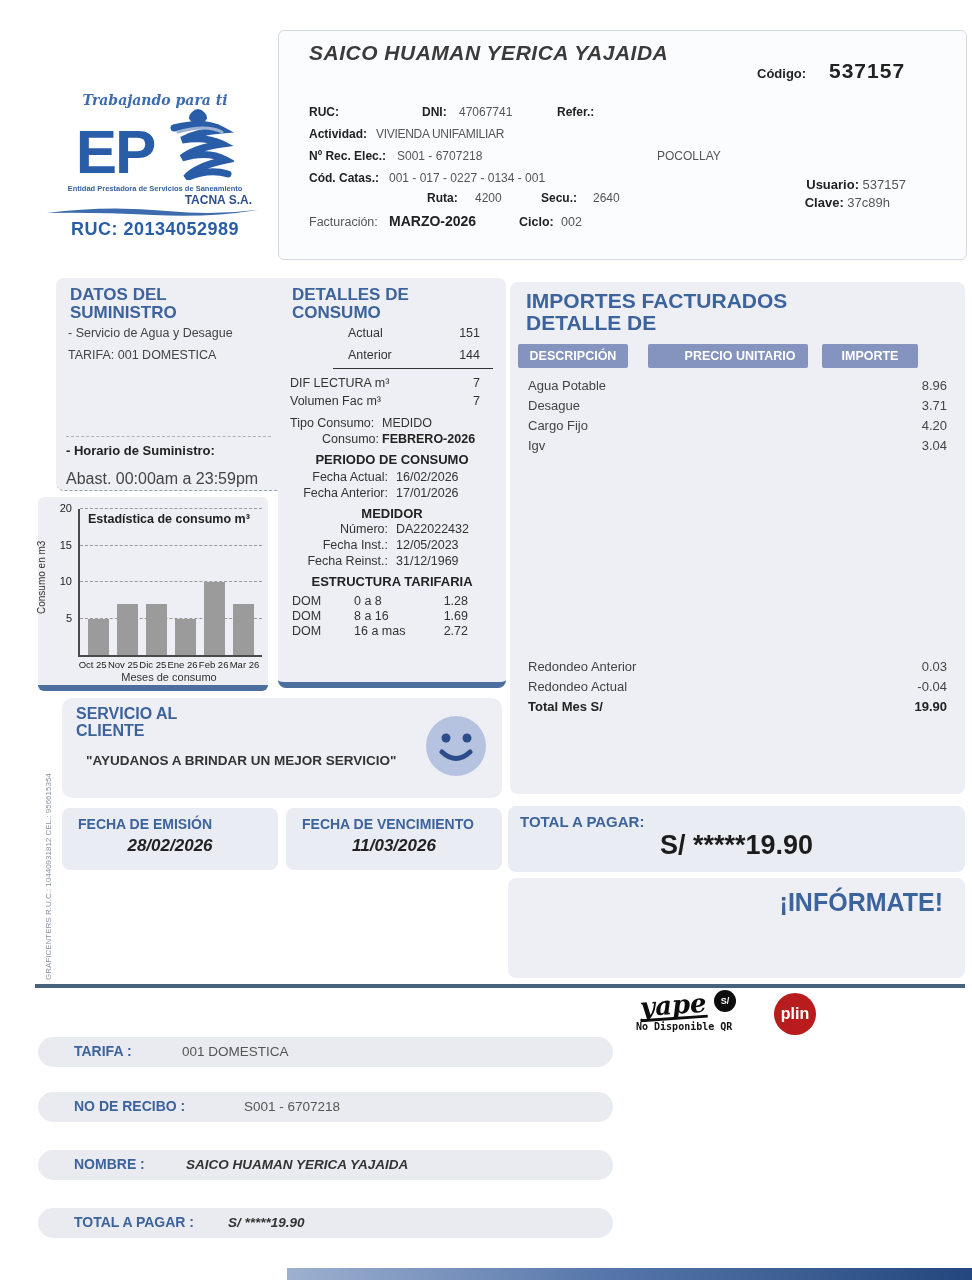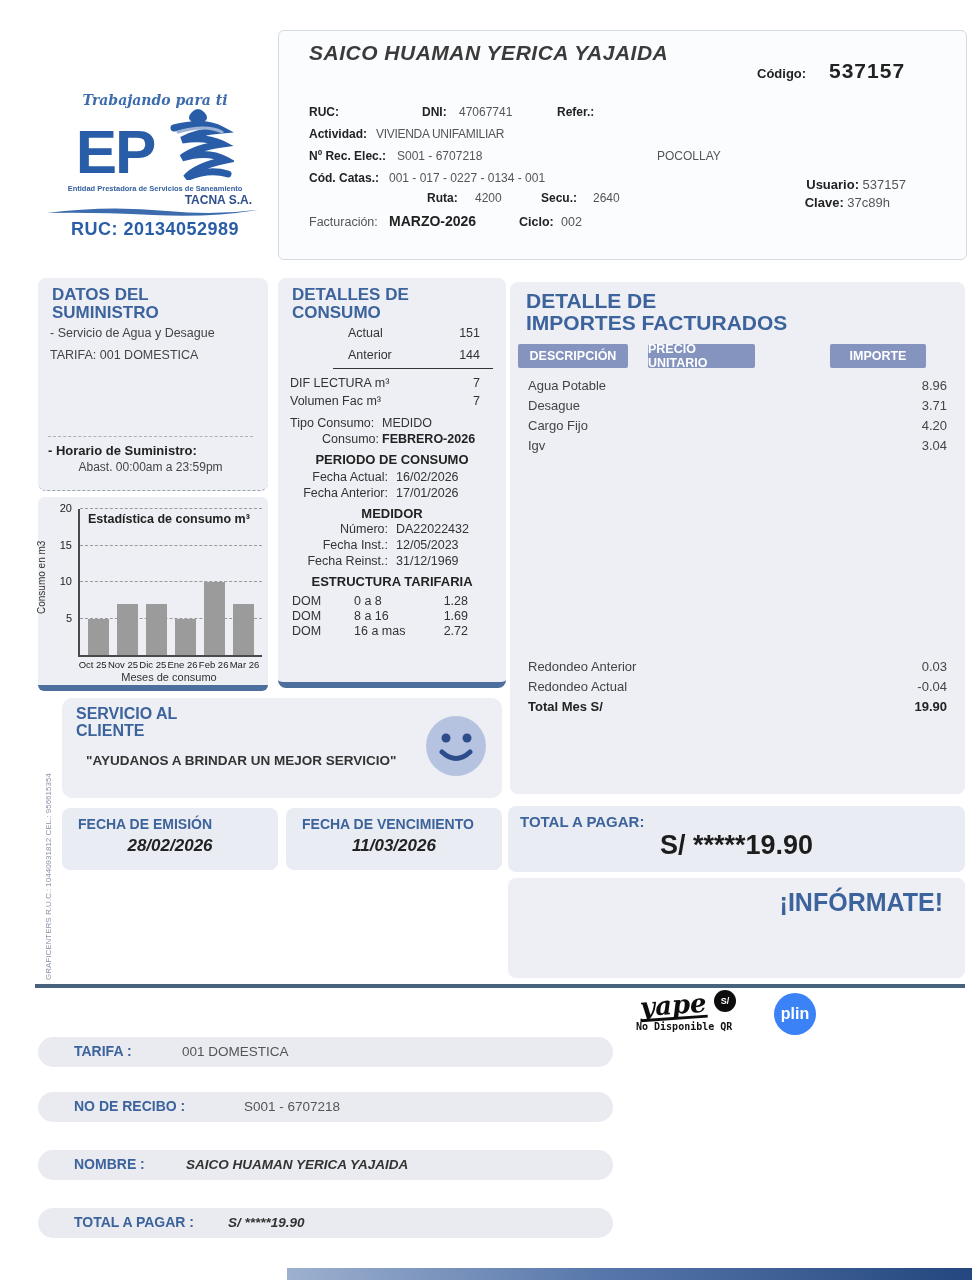--- a/index.html
+++ b/index.html
@@ -23,21 +23,21 @@
   .eps-row{display:flex;align-items:flex-end;justify-content:center;height:72px;}
   .eps-txt{font-size:62px;font-weight:bold;color:#2a5da7;letter-spacing:-2px;line-height:0.9;}
   .logo-sub{font-size:7.5px;font-weight:bold;color:#35609f;margin-top:4px;}
   .logo-tacna{font-size:12px;font-weight:bold;color:#2f4f8c;text-align:right;padding-right:18px;}
   .logo-ruc{font-size:18px;font-weight:bold;color:#2a5da7;margin-top:2px;letter-spacing:0.5px;}
 
   
   .sec-title{font-weight:bold;color:#3d639c;line-height:1.05;}
 
   
-  #datos{left:38px;top:278px;width:230px;height:212px;border-bottom:1px dashed #9aa2b2;}
+  #datos{left:56px;top:278px;width:230px;height:212px;border-bottom:1px dashed #9aa2b2;padding-left:46px;}
   
   #chart{left:38px;top:497px;width:230px;height:188px;border-bottom:6px solid #4c6f9d;border-radius:6px;}
   #plot{position:absolute;left:40px;top:12px;width:182px;height:146px;
         border-left:2px solid #4a4a4a;border-bottom:2px solid #4a4a4a;}
   .gridline{position:absolute;left:0;right:0;border-top:1.5px dashed #9a9a9a;height:0;}
   #plot-bars{position:absolute;left:0;right:0;bottom:0;top:0;display:flex;
              justify-content:space-around;align-items:flex-end;padding:0 4px;}
   .bar{width:21px;background:#9b9b9b;}
   #plot-title{position:absolute;left:8px;top:3px;font-size:12.5px;font-weight:bold;color:#222;white-space:nowrap;}
   #plot-xlabels{position:absolute;left:40px;top:162px;width:182px;display:flex;
@@ -92,21 +92,21 @@
 
   
   .yape-word{font-family:"DejaVu Serif",serif;font-style:italic;font-weight:bold;font-size:26px;
              color:#0d0d0d;border-bottom:3px solid #0d0d0d;transform:rotate(-4deg);display:inline-block;line-height:0.9;}
   .yape-badge{position:absolute;left:74px;top:-4px;width:22px;height:22px;border-radius:50%;
               background:#0d0d0d;color:#fff;font-size:9px;font-weight:bold;
               display:flex;align-items:center;justify-content:center;}
   #noqr{position:absolute;left:636px;top:1021px;width:150px;font-family:"DejaVu Sans Mono",monospace;
         font-size:10px;font-weight:bold;color:#111;}
   #plin{position:absolute;left:774px;top:993px;width:42px;height:42px;border-radius:50%;
-        background:#3b82f6;color:#fff;font-weight:bold;font-size:16px;
+        background:#b91c1c;color:#fff;font-weight:bold;font-size:16px;
         display:flex;align-items:center;justify-content:center;}
 
   
   .sumrow{position:absolute;left:38px;width:575px;height:30px;background:#e9ebf0;border-radius:16px;}
   .sumrow .sl{position:absolute;left:36px;top:6px;font-size:14px;font-weight:bold;color:#3d639c;}
   .sumrow .sv{position:absolute;left:168px;top:7px;font-size:13.5px;color:#555;}
   .sumrow .sv.bi{font-weight:bold;font-style:italic;color:#333;}
 
   #vert{position:absolute;left:44px;top:765px;height:215px;font-size:8px;color:#8a93a6;
         writing-mode:vertical-rl;transform:rotate(180deg);white-space:nowrap;}
@@ -183,21 +183,21 @@
 
   <div id="datos" class="panel">
     <div class="sec-title" style="position:absolute;left:14px;top:8px;font-size:17px;">
       <div>DATOS DEL</div>
       <div>SUMINISTRO</div>
     </div>
     <div class="abs" style="left:12px;top:48px;font-size:12.5px;color:#444;">- Servicio de Agua y Desague</div>
     <div class="abs" style="left:12px;top:70px;font-size:12.5px;color:#444;">TARIFA: 001 DOMESTICA</div>
     <div class="abs" style="left:10px;top:158px;width:205px;border-top:1px dashed #aab0bd;padding-top:6px;">
       <div class="b" style="font-size:13px;color:#222;">- Horario de Suministro:</div>
-      <div style="font-size:12px;color:#444;margin-top:2px;text-align:center;">Abast. 00:00am a 23:59pm</div>
+      <div style="font-size:16px;color:#444;margin-top:12px;">Abast. 00:00am a 23:59pm</div>
     </div>
   </div>
 
   <div id="chart" class="panel">
     <div id="ylab">Consumo en m3</div>
     <div id="yticks">
         <div class="ytick" style="left: 8px; top: 114.5px;">5</div>
         <div class="ytick" style="left: 8px; top: 78px;">10</div>
         <div class="ytick" style="left: 8px; top: 41.5px;">15</div>
         <div class="ytick" style="left: 8px; top: 5px;">20</div>
@@ -298,26 +298,26 @@
       </div>
     <div class="tfr" style="top:346px;">
         <span class="c1">DOM</span>
         <span class="c2">16 a mas</span>
         <span class="c3">2.72</span>
       </div>
   </div>
 
   <div id="imp" class="panel">
     <div class="sec-title" style="position:absolute;left:16px;top:8px;font-size:21px;">
+      <div>IMPORTES FACTURADOS</div>
       <div>DETALLE DE</div>
-      <div>IMPORTES FACTURADOS</div>
     </div>
     <div class="chip" style="left:8px;width:110px;">DESCRIPCIÓN</div>
-    <div class="chip" style="left:138px;width:107px;">PRECIO UNITARIO</div>
-    <div class="chip" style="left:320px;width:96px;">IMPORTE</div>
+    <div class="chip" style="left:138px;width:136px;padding-left:24px;">PRECIO UNITARIO</div>
+    <div class="chip" style="left:312px;width:96px;">IMPORTE</div>
 
     <div id="imp-rows">
         <div class="imp-row" style="top: 96px;">
           <span class="il">Agua Potable</span>
           <span class="iv">8.96</span>
         </div>
         <div class="imp-row" style="top: 116px;">
           <span class="il">Desague</span>
           <span class="iv">3.71</span>
         </div>

